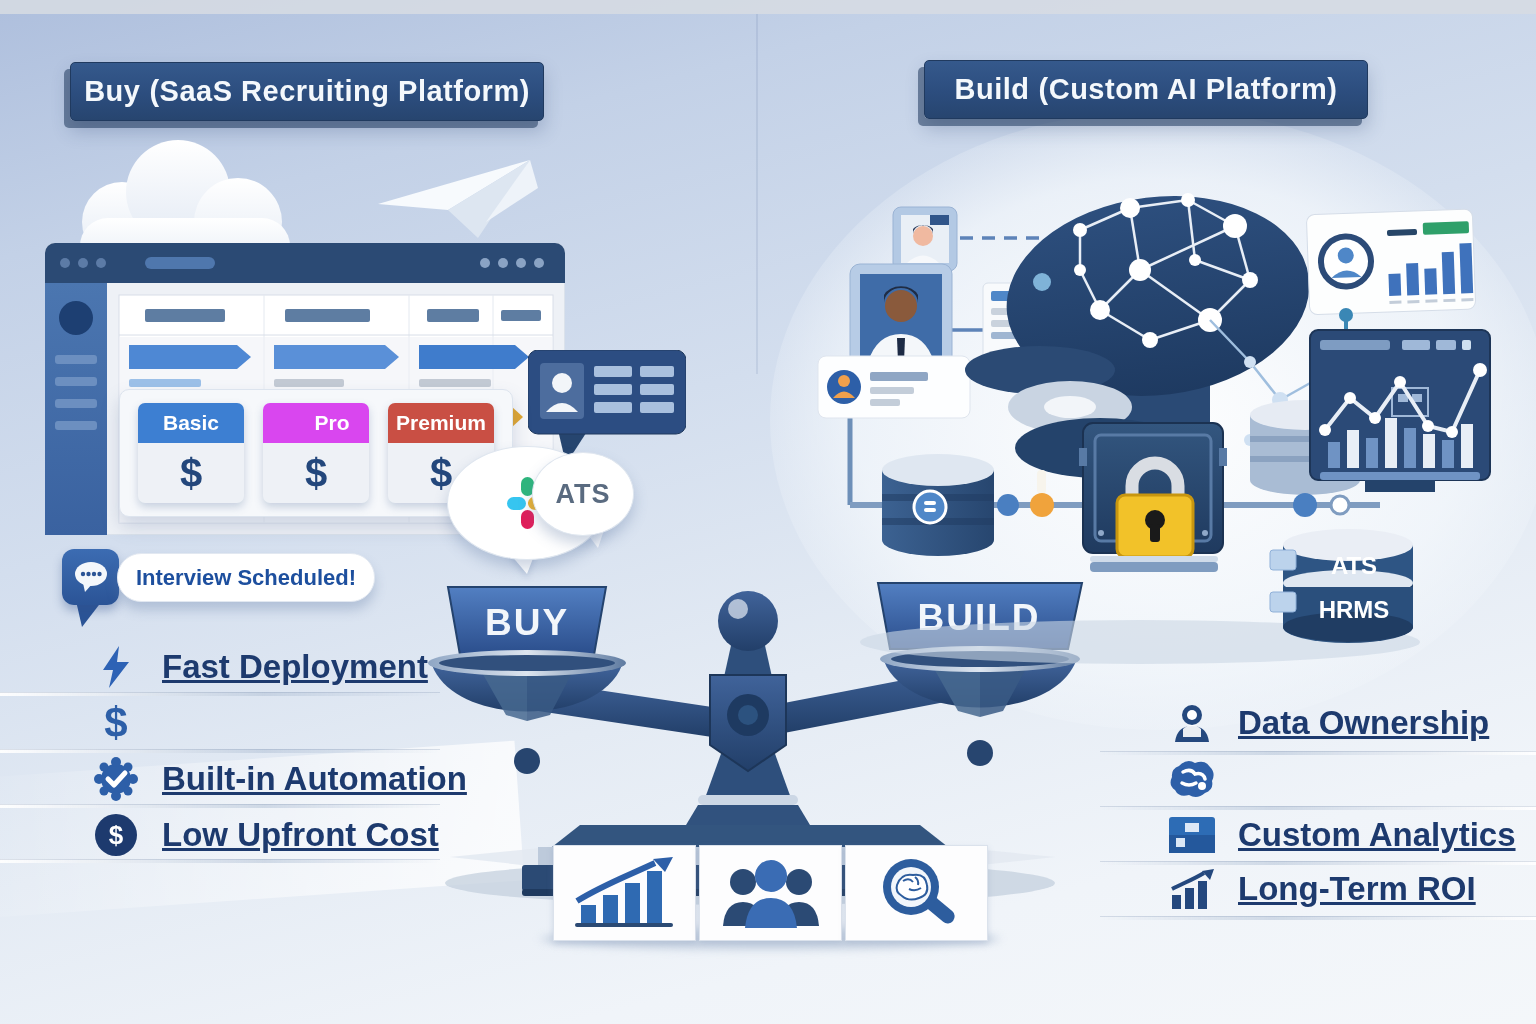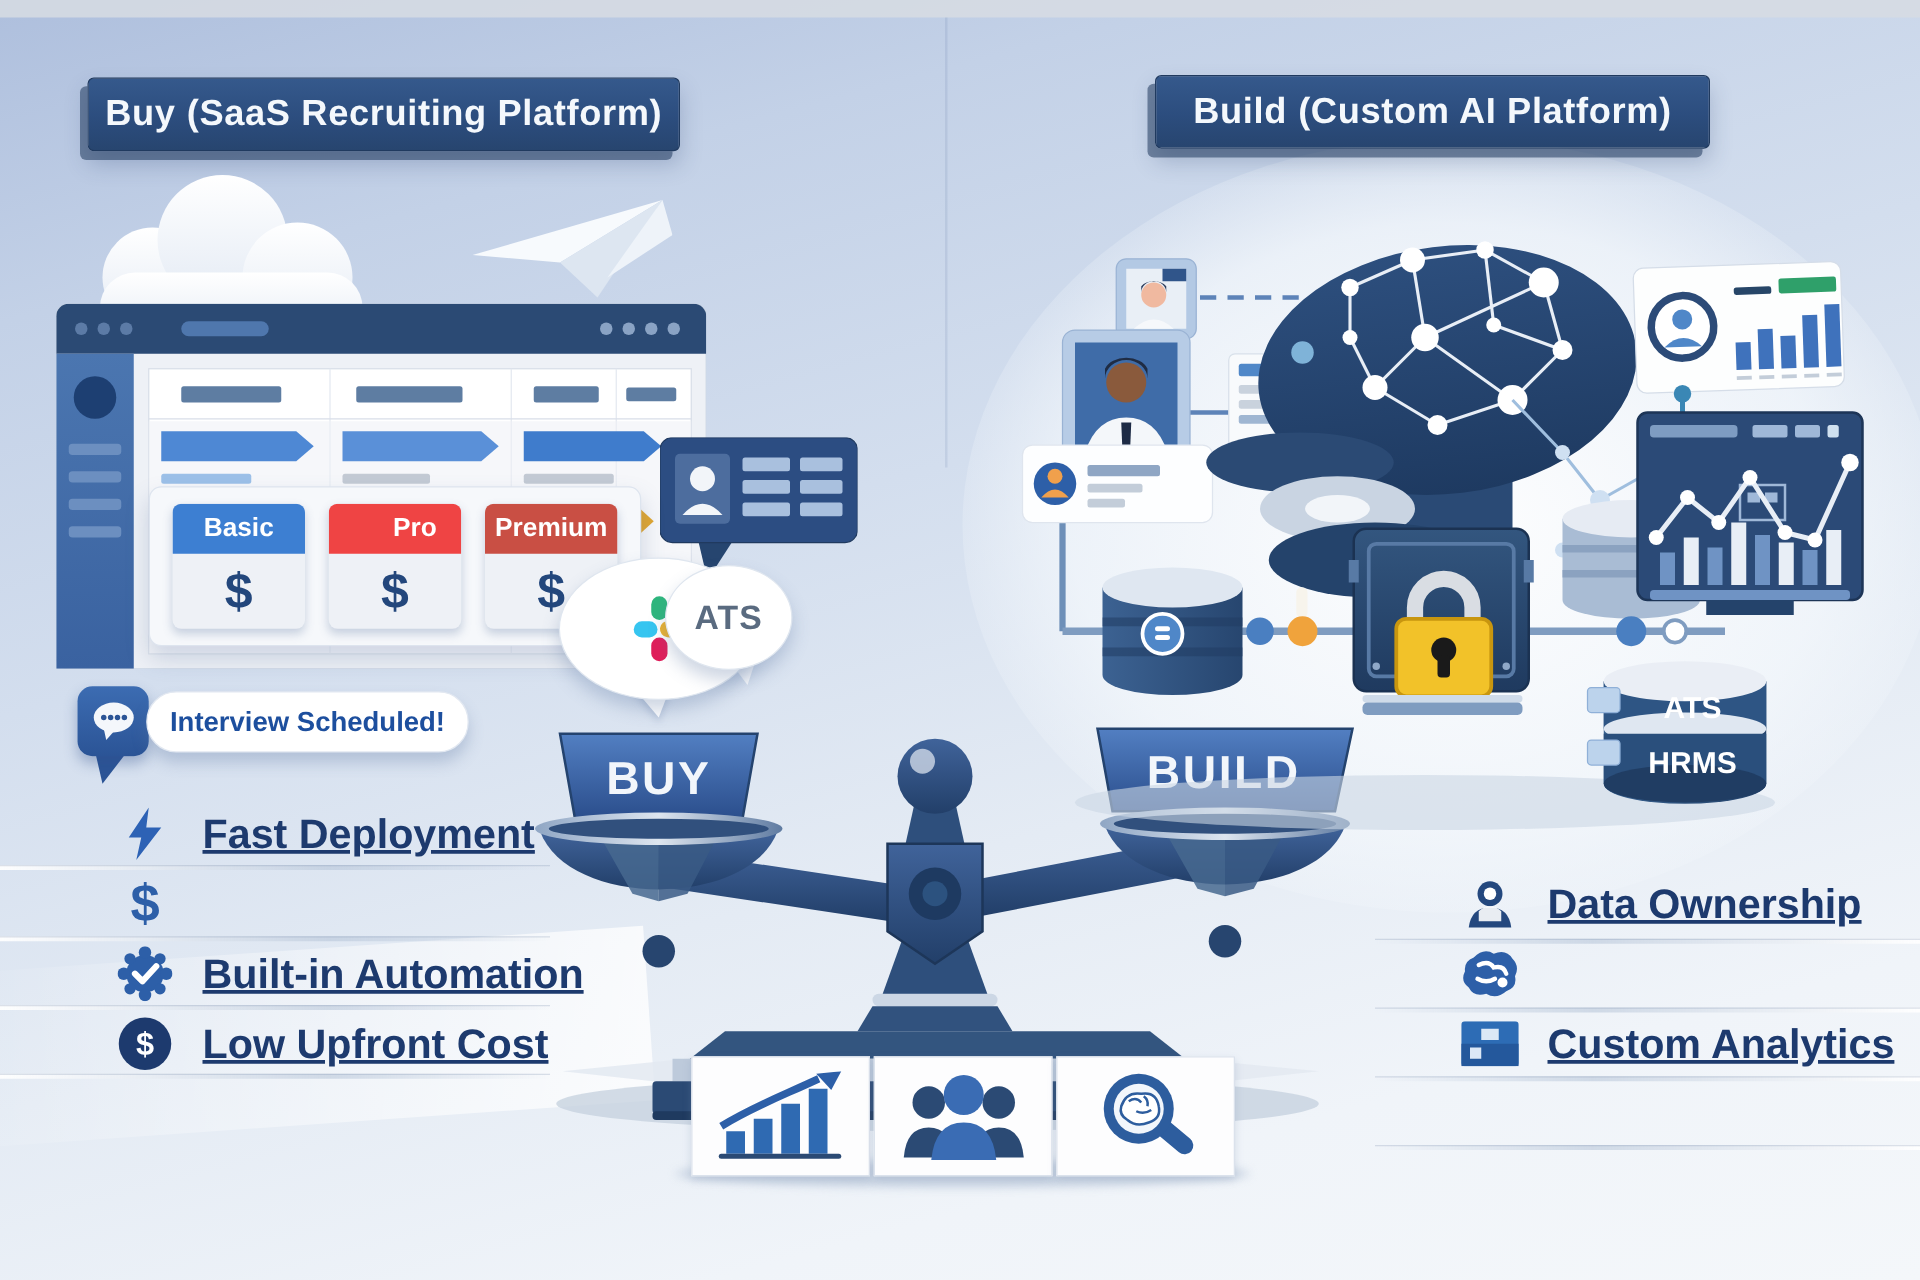--- a/index.html
+++ b/index.html
@@ -183,21 +183,21 @@
         <rect x="112" y="52" width="34" height="11" rx="2"></rect>
     </g>
   </svg>
 
   <div class="abs" id="pricing-panel">
     <div class="tier" style="left:18px">
       <div class="tier-head" style="background-color: rgb(61, 127, 210);">Basic</div>
       <div class="tier-price">$</div>
     </div>
     <div class="tier" style="left:143px">
-      <div class="tier-head" style="background-color: #ef4444; padding-left: 32px;">Pro</div>
+      <div class="tier-head" style="background-color: #d946ef; padding-left: 32px;">Pro</div>
       <div class="tier-price">$</div>
     </div>
     <div class="tier" style="left:268px">
       <div class="tier-head" style="background-color: rgb(201, 79, 68);">Premium</div>
       <div class="tier-price">$</div>
     </div>
   </div>
 
   <div class="abs bubble-tail" id="slack-tail"></div>
   <div class="abs bubble-tail" id="ats-tail"></div>
@@ -306,20 +306,32 @@
         <rect x="0" y="0" width="46" height="36" rx="3" fill="#2d6cb5"></rect>
         <rect x="0" y="18" width="46" height="18" fill="#24589c"></rect>
         <rect x="16" y="6" width="14" height="9" fill="#dce8f6"></rect>
         <rect x="7" y="21" width="9" height="9" fill="#dce8f6"></rect>
       </svg>
     </span>
     <span class="flabel">Custom Analytics</span>
   </div>
   <div class="abs sep-r" style="left:1100px;top:861px;width:436px"></div>
 
+  <div class="abs feat" style="left:1168px;top:866px">
+    <span class="fico">
+      <svg width="44" height="40" viewBox="0 0 44 40">
+        <rect x="2" y="26" width="9" height="14" fill="#24487e"></rect>
+        <rect x="15" y="19" width="9" height="21" fill="#24487e"></rect>
+        <rect x="28" y="12" width="9" height="28" fill="#24487e"></rect>
+        <path d="M2,20 C14,14 24,10 34,4" stroke="#24487e" stroke-width="4" fill="none"></path>
+        <polygon points="44,0 32,2 40,11" fill="#24487e"></polygon>
+      </svg>
+    </span>
+    <span class="flabel">Long-Term ROI</span>
+  </div>
   <div class="abs sep-r" style="left:1100px;top:916px;width:436px"></div>
 
   <svg class="abs" style="left:410px;top:575px" width="680" height="380" viewBox="0 0 680 380">
     <defs>
       <linearGradient id="navy" x1="0" y1="0" x2="0" y2="1">
         <stop offset="0" stop-color="#40639a"></stop>
           <stop offset="1" stop-color="#223f69"></stop>
         </linearGradient>
       <linearGradient id="signg" x1="0" y1="0" x2="0" y2="1">
         <stop offset="0" stop-color="#527fc2"></stop>

